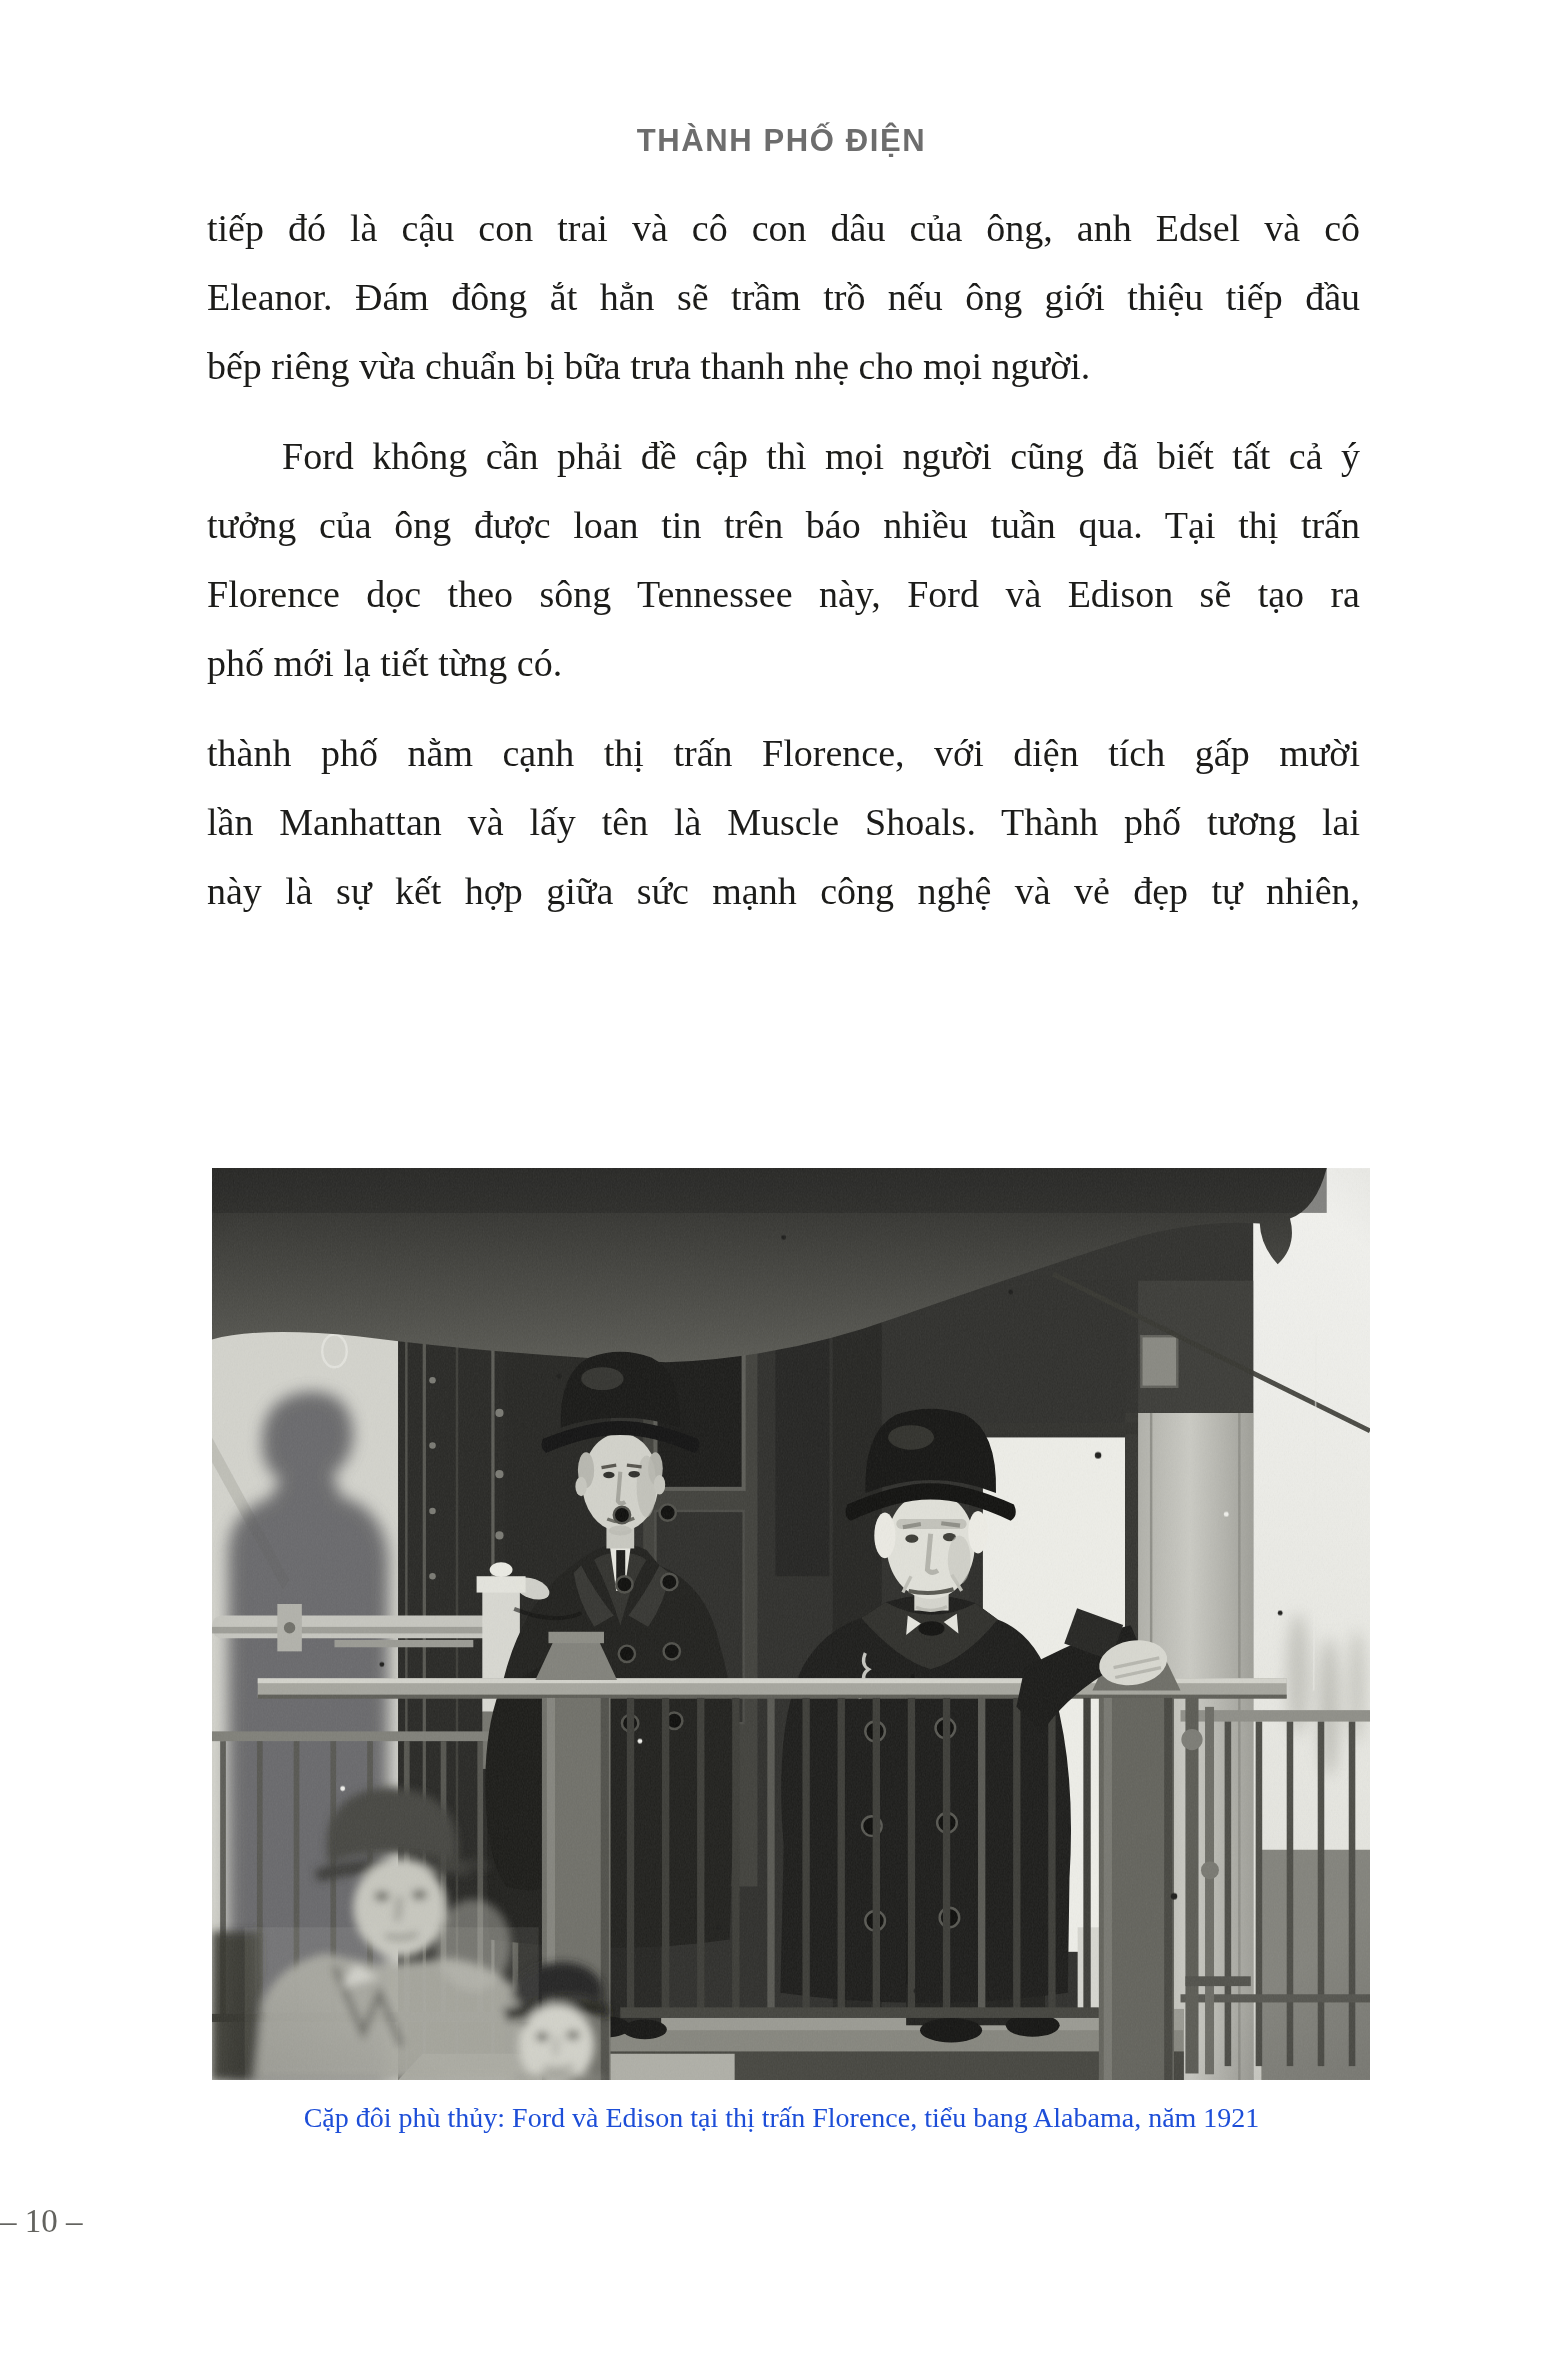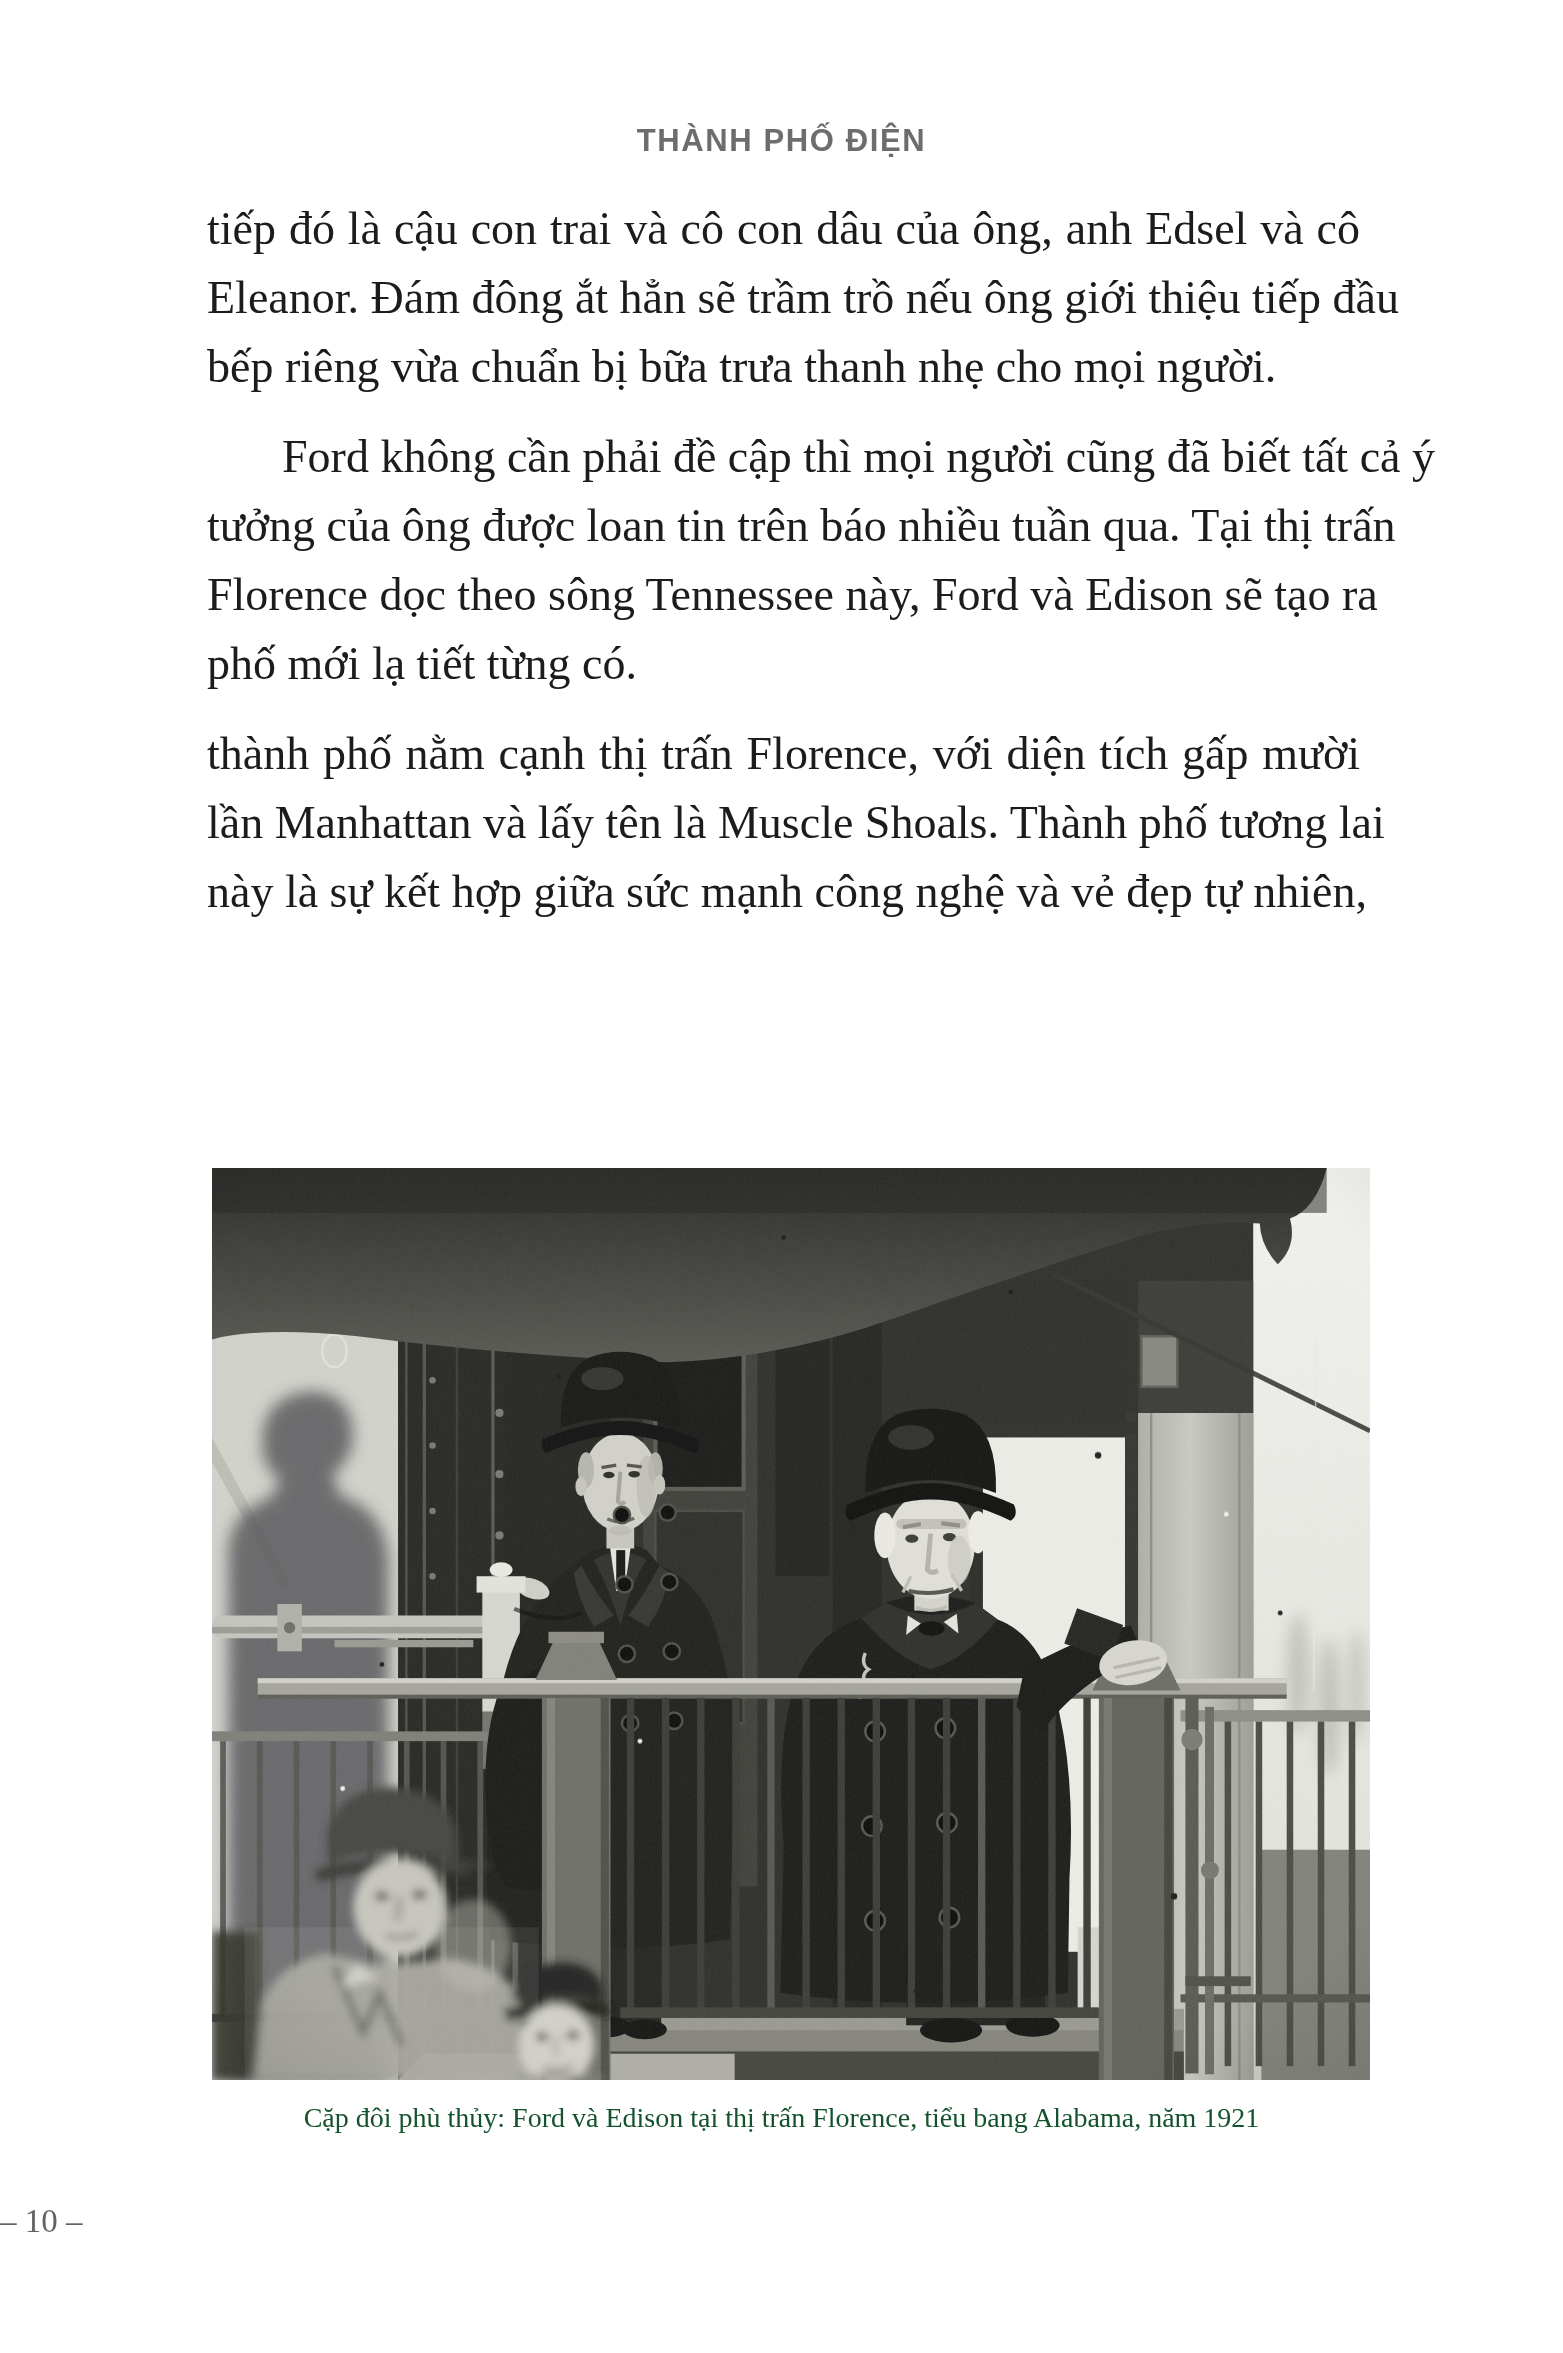--- a/index.html
+++ b/index.html
@@ -8,30 +8,30 @@
     overflow:hidden; font-family:"Liberation Serif","DejaVu Serif",serif;
   }
   .running-header {
     position:absolute; top:123px; left:0; width:100%; text-align:center;
     font-family:"Liberation Sans","DejaVu Sans",sans-serif;
     font-size:31px; font-weight:700; letter-spacing:1.6px; color:#6d6d6d;
   }
   .text-block { position:absolute; top:194px; left:207px; width:1153px; }
   .para { margin:0 0 21px 0; }
   .line {
-    font-size:46px; line-height:69px; color:#1c1c1a;
+    font-size:38px; line-height:69px; color:#1c1c1a;
     text-align:justify; text-align-last:justify; white-space:nowrap;
   }
   .line.last { text-align-last:left; }
   .line.indent { text-indent:75px; }
   .figure { position:absolute; left:212px; top:1168px; width:1158px; height:912px; }
   .figure svg { display:block; width:100%; height:100%; }
   .caption {
     position:absolute; top:2102px; left:0; width:100%; text-align:center;
-    font-size:28px; color:#14532d; letter-spacing:0px;
+    font-size:28px; color:#1d4ed8; letter-spacing:0px;
   }
   .page-number {
     position:absolute; top:2203px; left:0; width:100%; text-align:left;
     font-size:33px; color:#63635f;
   }
 </style>
 </head>
 <body>
 
 <div class="page">

